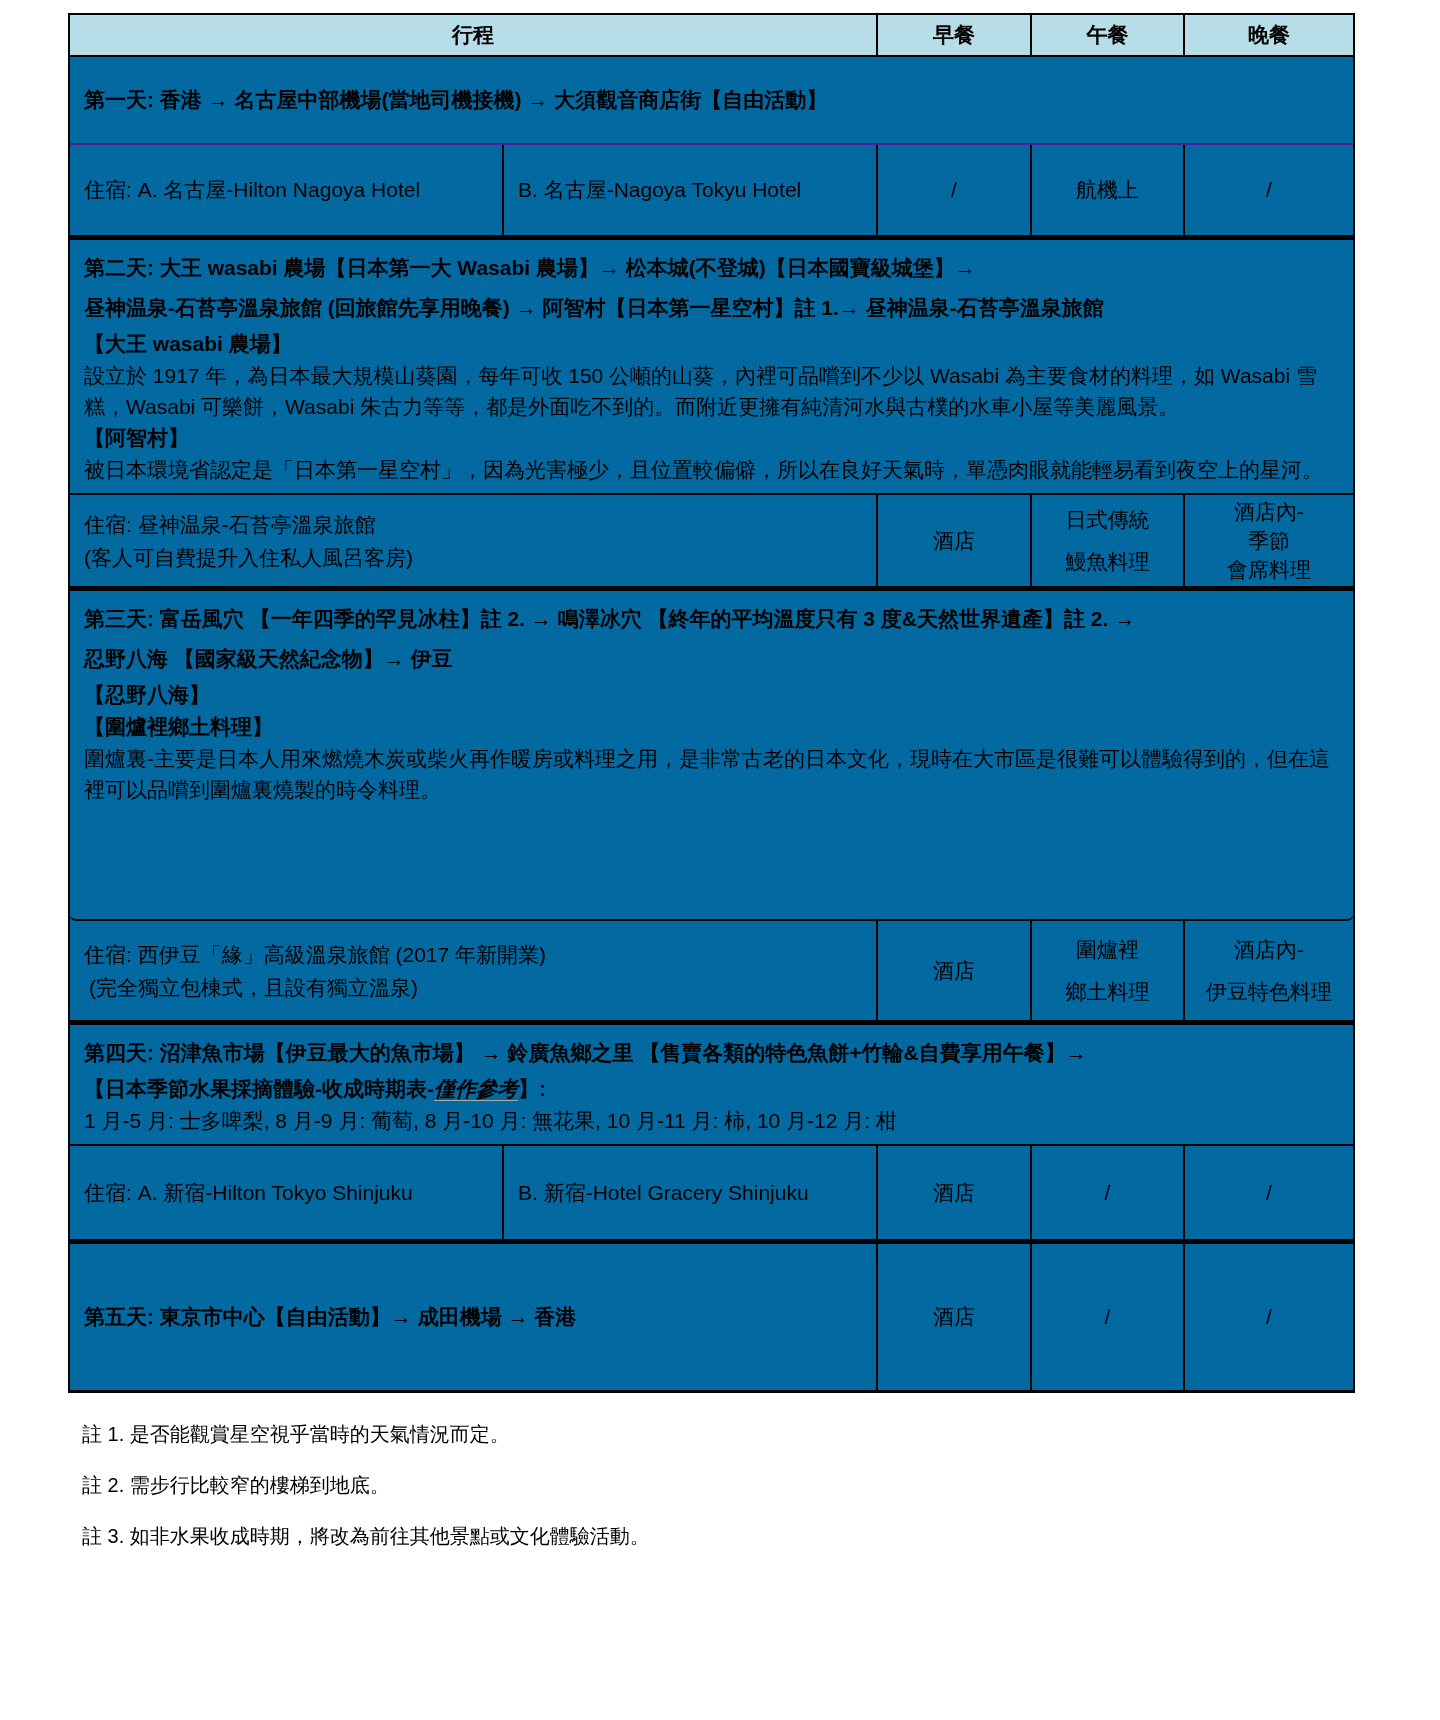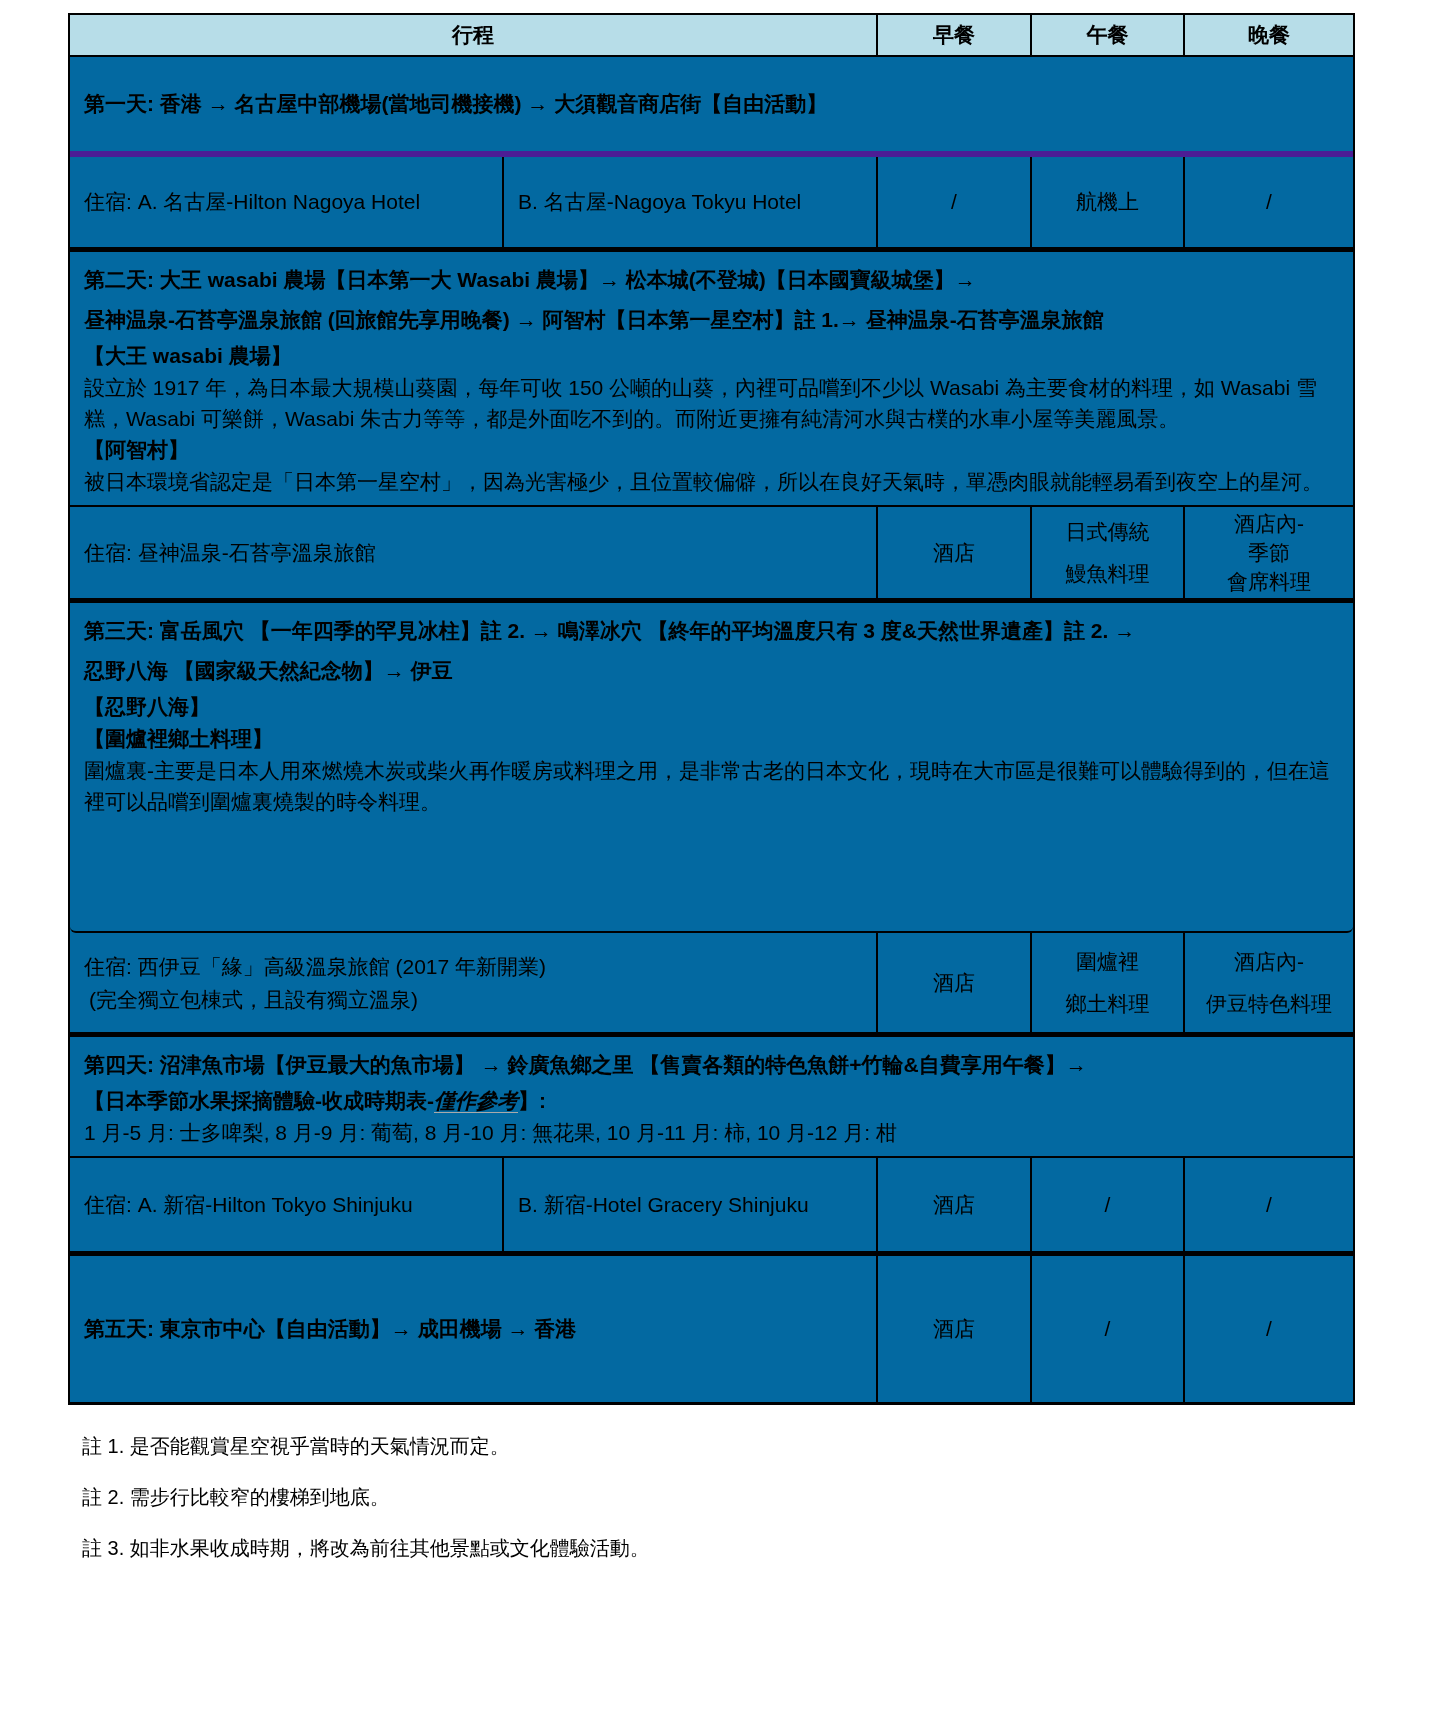--- a/index.html
+++ b/index.html
@@ -27,21 +27,21 @@
 
   
   .header-row { background: #B7DDE8; border-bottom: 2px solid #000; height: 42px; }
   .header-row .cell {
     display: flex; align-items: center; justify-content: center;
     font-weight: 700;
   }
   .span2 { grid-column: span 2; }
 
   
-  .day-title-row { height: 100px; border-bottom: 6px solid #4c1d95; }
+  .day-title-row { height: 88px; border-bottom: 2px solid #4c1d95; }
   .day-title-cell {
     grid-column: 1 / -1;
     display: flex; align-items: center;
     padding: 0 18px 0 14px;
     font-weight: 700;
   }
 
   
   .block {
     grid-column: 1 / -1;
@@ -129,20 +129,21 @@
       <div class="sec sec-t">【大王 wasabi 農場】</div>
       <div class="sec-b">設立於 1917 年，為日本最大規模山葵園，每年可收 150 公噸的山葵，內裡可品嚐到不少以 Wasabi 為主要食材的料理，如 Wasabi 雪糕，Wasabi 可樂餅，Wasabi 朱古力等等，都是外面吃不到的。而附近更擁有純清河水與古樸的水車小屋等美麗風景。</div>
       <div class="sec sec-t">【阿智村】</div>
       <div class="sec-b">被日本環境省認定是「日本第一星空村」，因為光害極少，且位置較偏僻，所以在良好天氣時，單憑肉眼就能輕易看到夜空上的星河。</div>
     </div>
   </div>
 
   <div class="row acc-row h91">
     <div class="cell span2 hotel two-line br">
       <div>住宿: 昼神温泉-石苔亭溫泉旅館</div>
+      <div>(客人可自費提升入住私人風呂客房)</div>
     </div>
     <div class="cell meal br">酒店</div>
     <div class="cell meal lines-2 br">
       <div>日式傳統</div>
       <div>鰻魚料理</div>
     </div>
     <div class="cell meal lines-3">
       <div>酒店內-</div>
       <div>季節</div>
       <div>會席料理</div>

